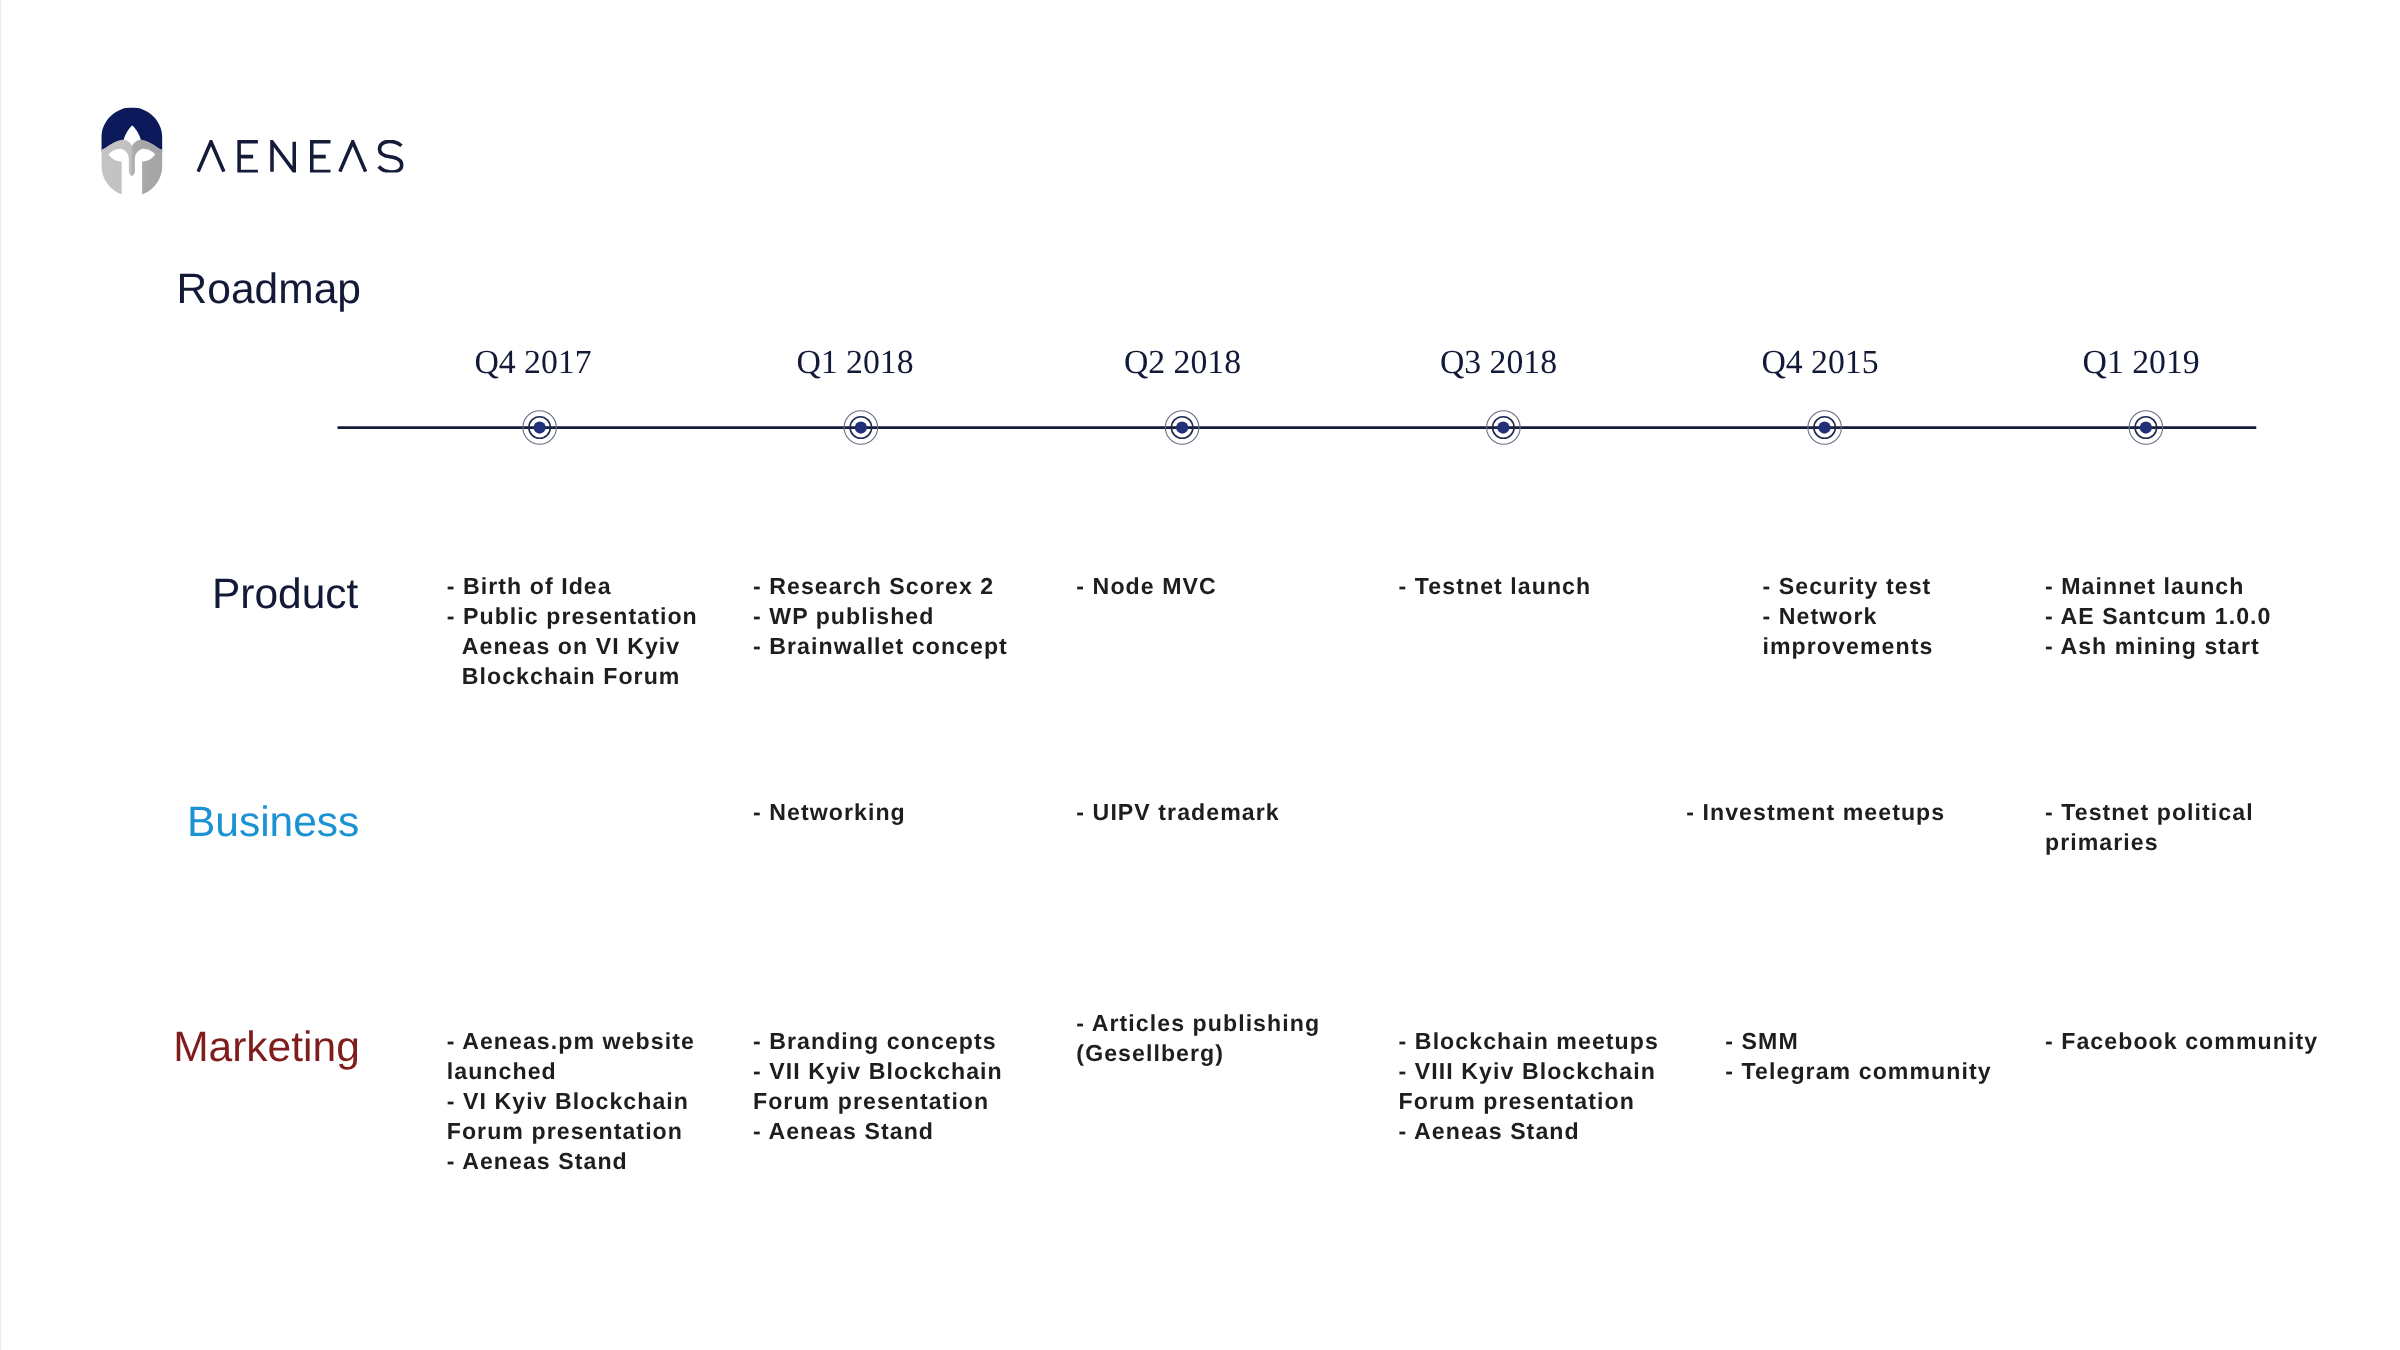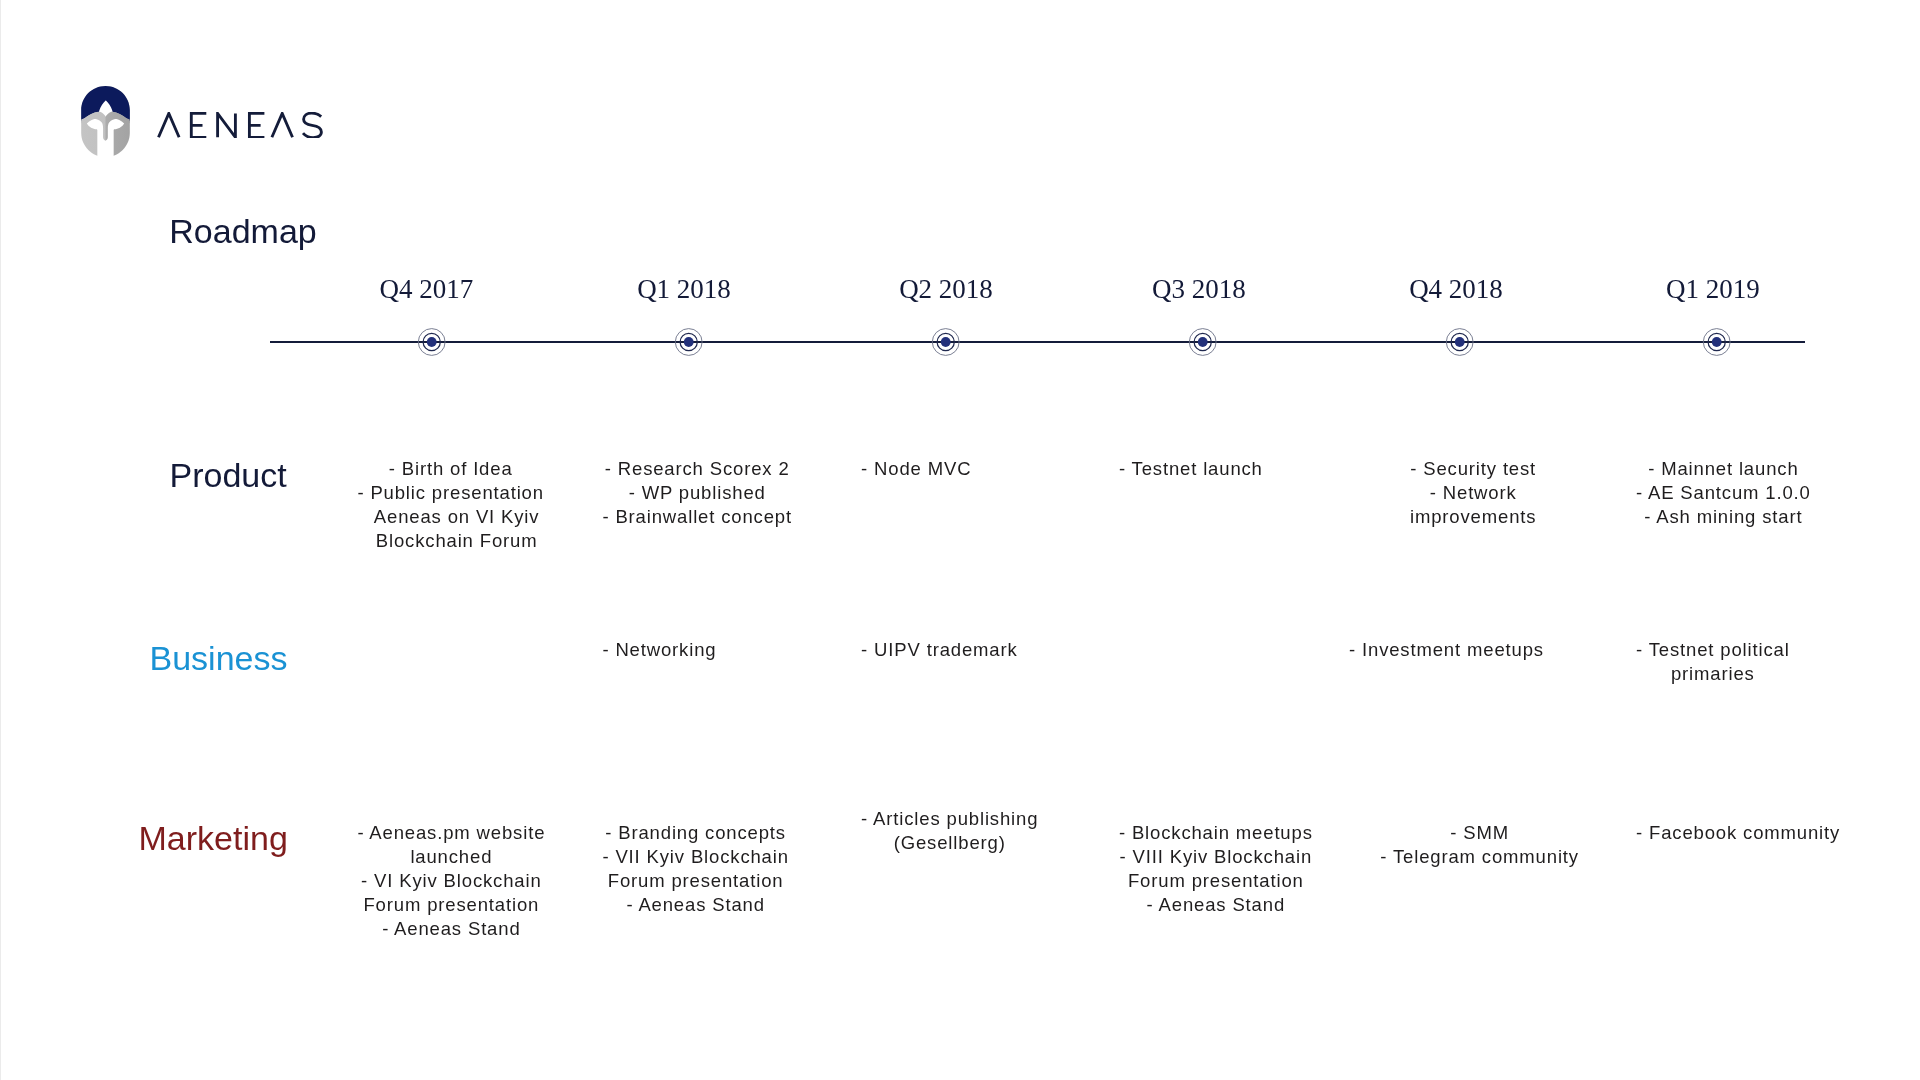--- a/index.html
+++ b/index.html
@@ -7,32 +7,32 @@
   body{width:1920px;height:1080px;background:#ffffff;overflow:hidden;
        font-family:"Liberation Sans",sans-serif;}
   .slide{position:relative;width:1920px;height:1080px;background:#ffffff;
          overflow:hidden;}
   .edge-left{position:absolute;left:0;top:0;width:1px;height:1080px;background:#ebebeb;}
 
   .logo-mark{position:absolute;left:81px;top:86px;width:49px;height:71px;display:block;}
   .logo-word{position:absolute;left:157.4px;top:111.7px;width:166px;height:26px;display:block;}
 
   .page-title{position:absolute;left:141.3px;top:214px;font-size:34px;
-     font-weight:400;color:#131a38;line-height:1;white-space:nowrap;margin-left:28px;}
+     font-weight:400;color:#131a38;line-height:1;white-space:nowrap;}
 
   .timeline{position:absolute;left:0;top:0;width:1920px;height:420px;}
 
   .qlabel{position:absolute;top:276px;font-size:27px;color:#131a38;font-weight:400;
      transform:translateX(-50%);white-space:nowrap;line-height:1;font-family:Liberation Serif, serif;}
 
   .rowlabel{position:absolute;font-size:34px;font-weight:400;
      white-space:nowrap;line-height:1;text-align:left;}
 
   .cell{position:absolute;font-size:18.5px;line-height:24.1px;color:#1f1d1e;
-     font-weight:400;white-space:pre-line;letter-spacing:0.85px;text-align:center;}
+     font-weight:700;white-space:pre-line;letter-spacing:0.85px;}
 </style>
 </head>
 <body>
 
 <div class="slide">
   <div class="edge-left"></div>
   <svg class="logo-mark" viewBox="0 0 100 146">
     <defs>
         <linearGradient id="helmSilver" x1="0" y1="0" x2="1" y2="0">
       <stop offset="0" stop-color="#c4c4c4"></stop>
@@ -90,21 +90,21 @@
     <g>
       <circle cx="1716.7" cy="342.0" r="13.4" fill="none" stroke="#6b7087" stroke-width="0.9"></circle>
       <circle cx="1716.7" cy="342.0" r="8.6" fill="none" stroke="#20294f" stroke-width="1.25"></circle>
       <circle cx="1716.7" cy="342.0" r="4.9" fill="#22307a"></circle>
     </g>
   </svg>
   <div class="qlabel" style="left:426.4px">Q4 2017</div>
   <div class="qlabel" style="left:684.0px">Q1 2018</div>
   <div class="qlabel" style="left:946.0px">Q2 2018</div>
   <div class="qlabel" style="left:1198.8px">Q3 2018</div>
-  <div class="qlabel" style="left:1456.0px">Q4 2018</div>
+  <div class="qlabel" style="left:1456.0px">Q4 2015</div>
   <div class="qlabel" style="left:1712.9px">Q1 2019</div>
   <div class="rowlabel" style="top:457.6px;right:1633.3px;color:#131a38">Product</div>
   <div class="cell" style="left:357.4px;top:456.9px">- Birth of Idea
 - Public presentation
 &nbsp;&nbsp;Aeneas on VI Kyiv
 &nbsp;&nbsp;Blockchain Forum</div>
   <div class="cell" style="left:602.4px;top:456.9px">- Research Scorex 2
 - WP published
 - Brainwallet concept</div>
   <div class="cell" style="left:861.1px;top:456.9px">- Node MVC</div>

